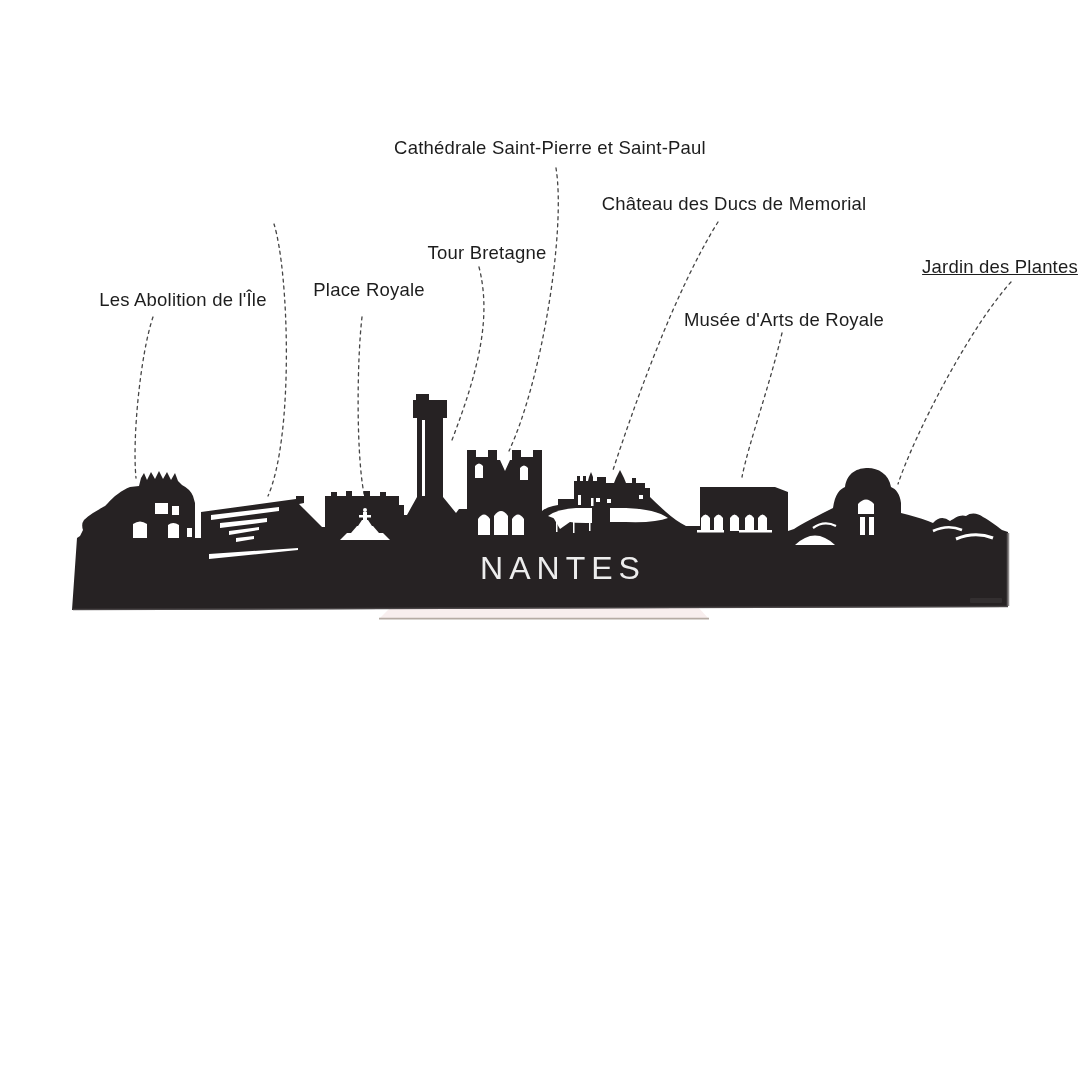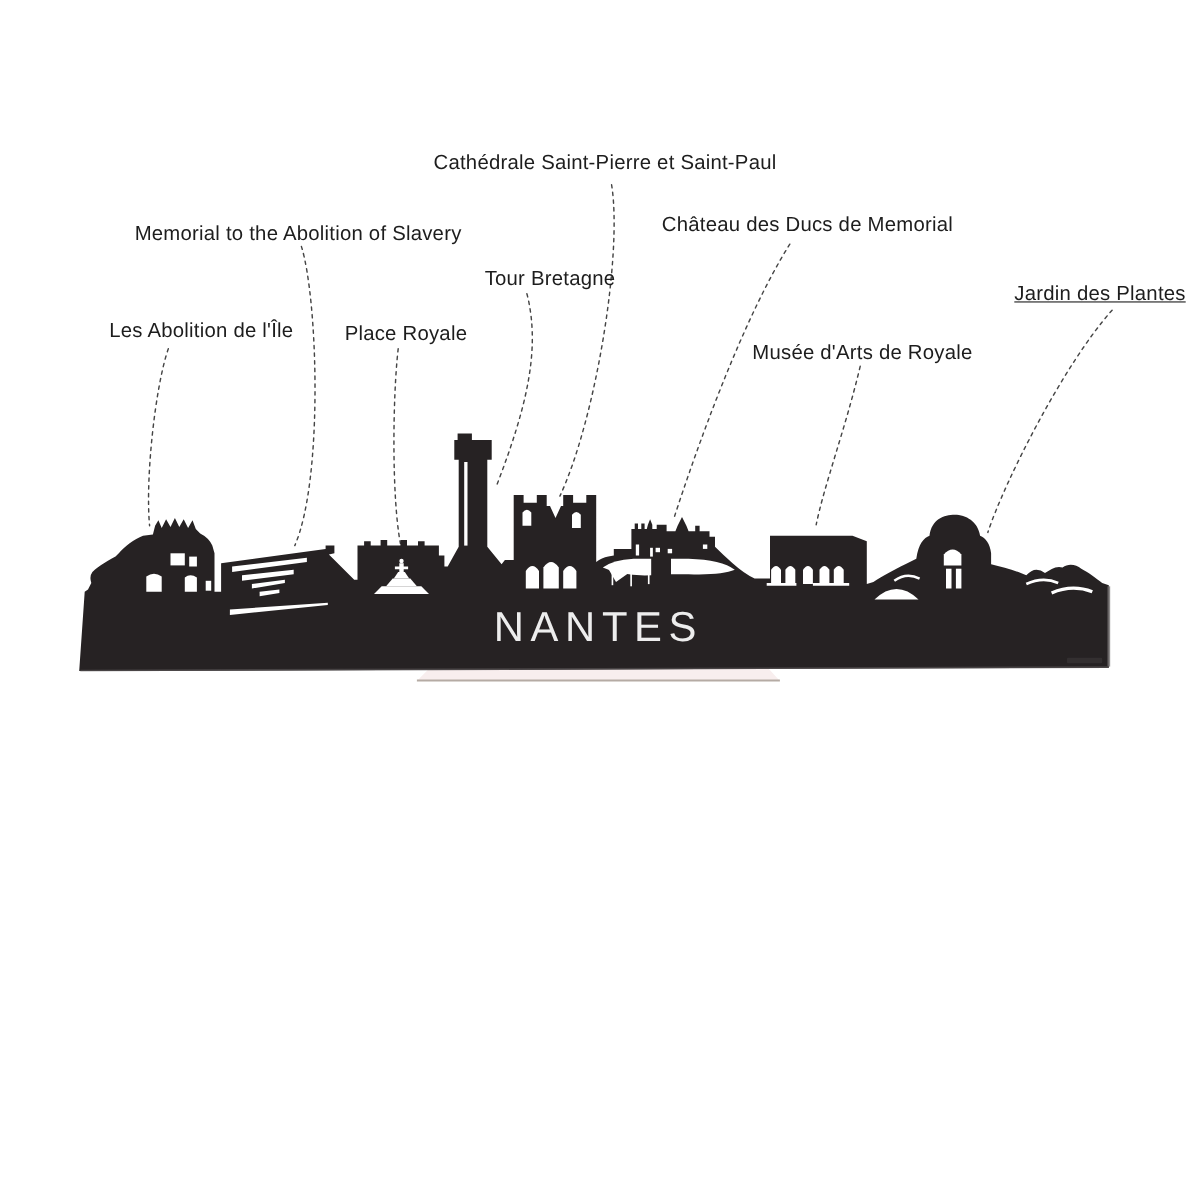--- a/index.html
+++ b/index.html
@@ -15,23 +15,23 @@
     position:absolute;
     transform:translateX(-50%);
     white-space:nowrap;
     font-size:18.5px;
     letter-spacing:0.2px;
     color:#1d1d1d;
     line-height:1.15;
   }
   .skyline-title{
     position:absolute;
-    left:544px;top:552px;
+    left:563px;top:552px;
     transform:translateX(-50%);
-    font-size:38px;
+    font-size:32px;
     font-weight:300;
     letter-spacing:6px;
     color:#ededed;
     line-height:1;
   }
   .leader{fill:none;stroke:#454545;stroke-width:1.3;stroke-dasharray:3 4;stroke-linecap:round;}
   .white{fill:#ffffff;stroke:none;}
   .wstroke{fill:none;stroke:#ffffff;}
 </style>
 </head>
@@ -45,25 +45,24 @@
     <path class="leader" d="M274,224 C289,272 294,436 268,496"></path>
     <path class="leader" d="M479,267 C492,318 478,372 452,440"></path>
     <path class="leader" d="M1011,282 C968,330 914,436 898,484"></path>
     <path class="leader" d="M153,317 C141,352 132,436 136,478"></path>
     <path class="leader" d="M362,317 C357,360 356,452 364,494"></path>
     <path class="leader" d="M782,333 C769,388 749,442 742,477"></path>
   </svg>
 
   <div class="label" style="left:550px;top:137px;">Cathédrale Saint-Pierre et Saint-Paul</div>
   <div class="label" style="left:734px;top:193px;">Château des Ducs de Memorial</div>
-  <div class="label" style="left:271px;top:201px;">Memorial to the Abolition of Slavery</div>
-  <div class="label" style="left:500px;top:242px;">Tour Bretagne</div>
+  <div class="label" style="left:487px;top:242px;">Tour Bretagne</div>
   <div class="label" style="left:1000px;top:256px;text-decoration:underline;">Jardin des Plantes</div>
   <div class="label" style="left:183px;top:289px;">Les Abolition de l'Île</div>
-  <div class="label" style="left:369px;top:292px;">Place Royale</div>
+  <div class="label" style="left:369px;top:279px;">Place Royale</div>
   <div class="label" style="left:784px;top:309px;">Musée d'Arts de Royale</div>
 
   <svg class="layer" viewBox="0 0 1080 1080">
 
     <g>
       <path d="M379,619 L392,606 L697,606 L709,619 Z" fill="#f8eeee"></path>
       <path d="M379,618.6 L709,618.6" stroke-width="1.8" fill="none" stroke="#b5aba4"></path>
     </g>
 
     <path d="M72,610 L77,538 L80,536 L83,530 Q81,524 84,520 C90,514 100,509 105,506 L108,503

